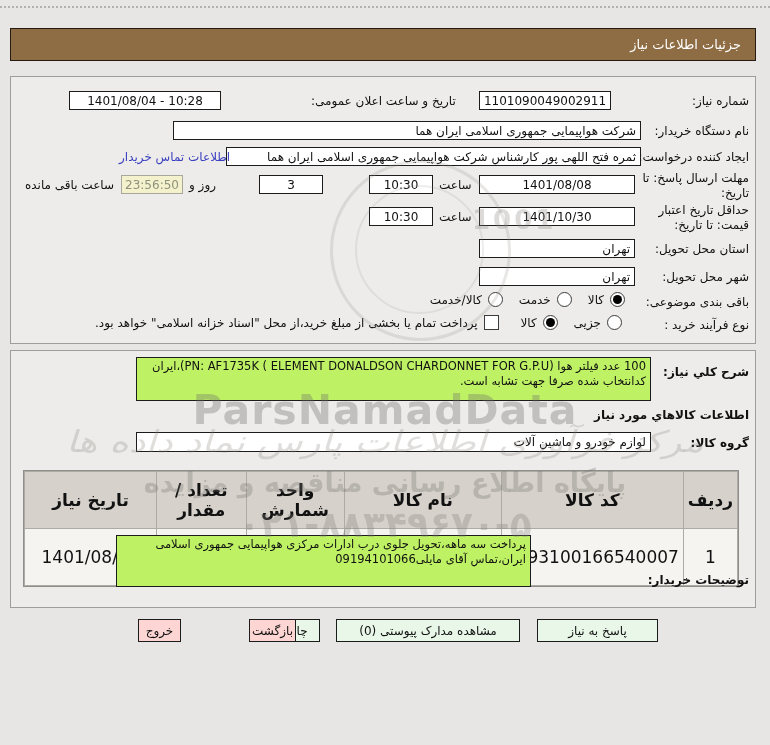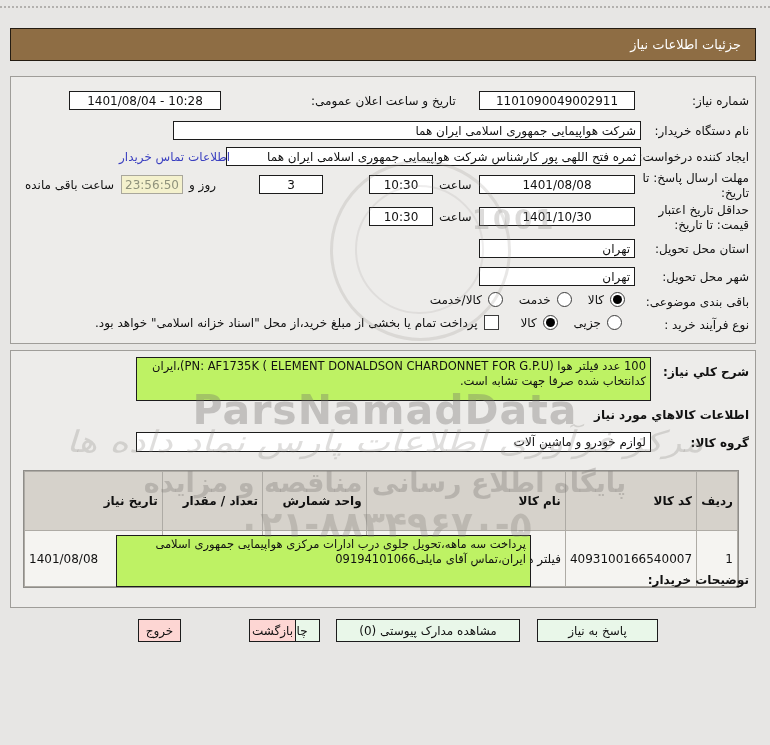--- a/index.html
+++ b/index.html
@@ -22,21 +22,21 @@
     display:flex;align-items:center;justify-content:center;color:#8f927c;font-size:12px;direction:ltr;}
   .link{position:absolute;color:#3a3fc0;cursor:pointer;white-space:nowrap;}
   .radio{width:13px;height:13px;border:1px solid #3c3c3c;border-radius:50%;background:#fff;display:inline-block;position:relative;flex:0 0 auto;}
   .radio.on::after{content:"";position:absolute;left:2px;top:2px;right:2px;bottom:2px;border-radius:50%;background:#000;}
   .cb{width:13px;height:13px;border:1px solid #3c3c3c;background:#fff;display:inline-block;flex:0 0 auto;}
   .optgroup{position:absolute;display:flex;align-items:center;gap:6px;}
   .optgroup .olabel{margin-left:10px;}
   .bigbox{position:absolute;background:#bef264;border:1px solid #1c1c1c;box-sizing:border-box;padding:1px 4px;
     font-size:11.5px;line-height:15px;text-align:right;overflow:hidden;}
   .goods-table{position:absolute;border-collapse:separate;border-spacing:1px;background:#aeaba5;border:1px solid #8f8d89;}
-  .goods-table td{padding:16px 4px;font-size:12px;}
+  .goods-table td{padding:8px 4px;text-align:center;font-size:17px;}
   .goods-table tr.head td{background:#d6d2cb;font-weight:bold;height:26px;}
   .goods-table tr.data td{background:#f5f4f1;height:23px;}
   .btn{position:absolute;top:619px;height:23px;border:1px solid #1c1c1c;box-sizing:border-box;font-size:12px;
     display:flex;align-items:center;justify-content:center;cursor:pointer;padding:0 6px;}
   .btn.green{background:#e9f7e9;}
   .btn.pink{background:#fdd6d3;}
   
   .wm{position:absolute;pointer-events:none;z-index:9;white-space:nowrap;}
   .wm-circle{left:330px;top:160px;width:175px;height:175px;border:3px solid rgba(150,146,140,.22);border-radius:50%;}
   .wm-circle-inner{left:355px;top:185px;width:125px;height:125px;border:2px solid rgba(150,146,140,.16);border-radius:50%;}
@@ -55,21 +55,21 @@
 
   <div class="top-dotted"></div>
 
   <div class="titlebar">
     <span>جزئیات اطلاعات نیاز</span>
   </div>
 
   <div class="panel" id="panel1">
 
     <span class="lbl" style="right:6px;top:17px;">شماره نیاز:</span>
-    <div class="inp center ltr" style="left:468px;top:14px;width:156px;">
+    <div class="inp center ltr" style="left:468px;top:14px;width:132px;">
       <span>1101090049002911</span>
     </div>
     <span class="lbl" style="left:300px;top:17px;">تاریخ و ساعت اعلان عمومی:</span>
     <div class="inp center ltr" style="left:58px;top:14px;width:152px;">
       <span>1401/08/04 - 10:28</span>
     </div>
 
     <span class="lbl" style="right:6px;top:47px;">نام دستگاه خریدار:</span>
     <div class="inp" style="left:162px;top:44px;width:468px;">
       <span>شرکت هواپیمایی جمهوری اسلامی ایران هما</span>

